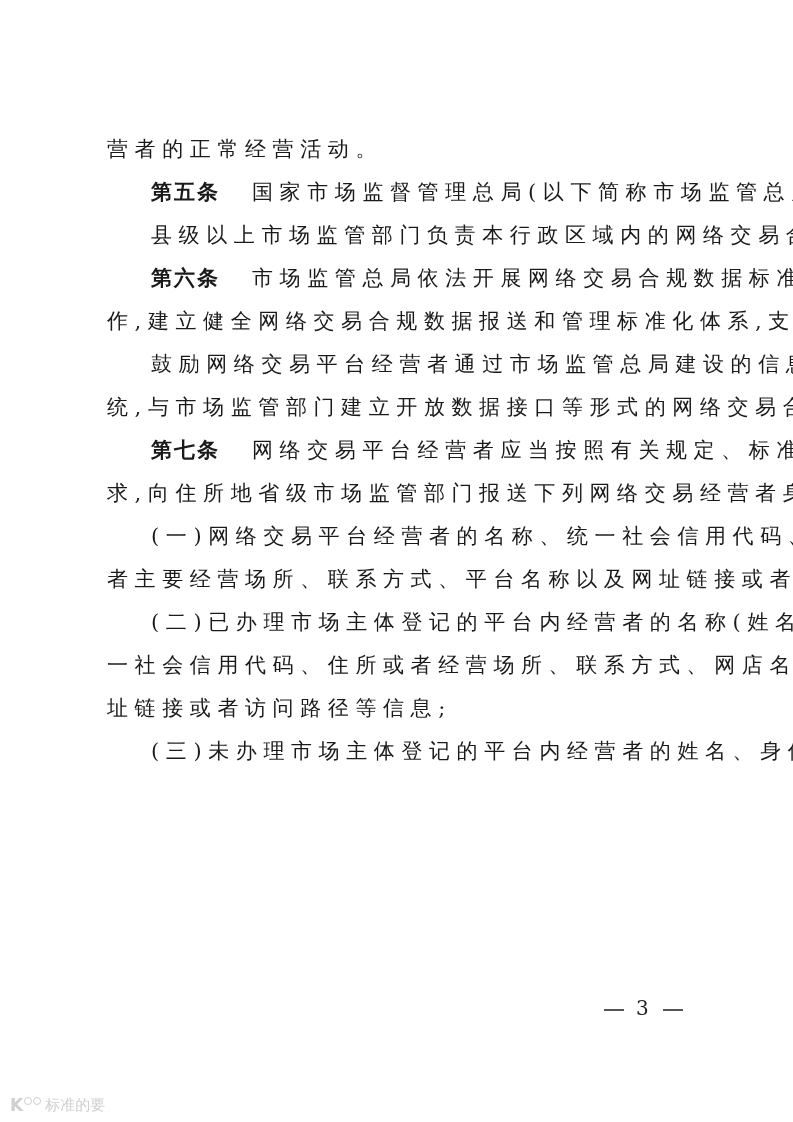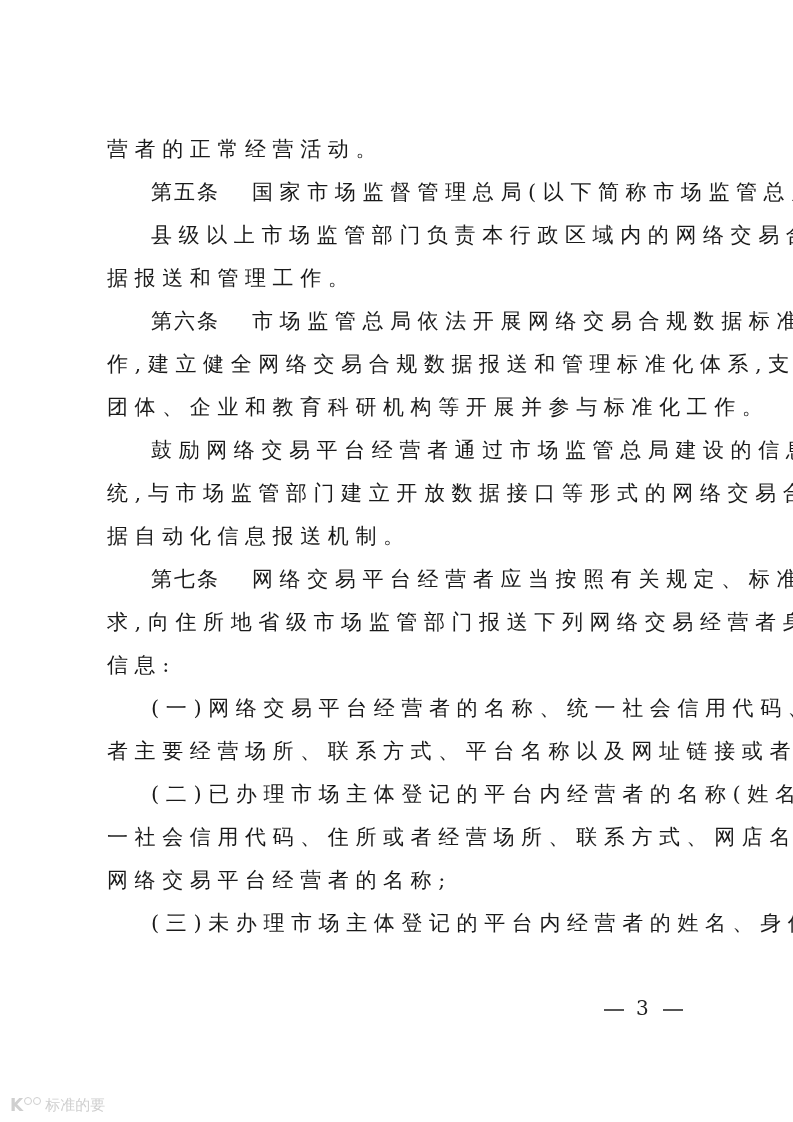--- a/index.html
+++ b/index.html
@@ -3,21 +3,21 @@
   <meta charset="utf-8">
   <style>
     html, body { margin: 0; padding: 0; background: #ffffff; }
     body { width: 793px; height: 1122px; position: relative; overflow: hidden;
            font-family: "DejaVu Serif", "Liberation Serif", serif; color: #1a1a1a; }
     .page { position: absolute; left: 4px; top: 0; width: 793px; height: 1122px; }
     .body-text { position: absolute; left: 103px; top: 128px; width: 588px; }
     .line { height: 43px; line-height: 43px; font-size: 21px; letter-spacing: 6.6px;
             white-space: nowrap; overflow: visible; }
     .indent { padding-left: 44px; }
-    .art { font-family: "DejaVu Sans", "Liberation Sans", sans-serif; font-weight: normal;
+    .art { font-family: "DejaVu Sans", "Liberation Sans", sans-serif; font-weight: bold;
            letter-spacing: 2px; margin-right: 32px; }
     .page-num { position: absolute; left: 588px; top: 996px; font-size: 20px; color: #222;
                 letter-spacing: 2px; white-space: nowrap; }
     .page-num .dash { display: inline-block; width: 20px; height: 2px; background: #555;
                       vertical-align: middle; margin: 0 12px; }
     .watermark { position: absolute; left: 6px; top: 1094px; height: 22px; display: flex;
                  align-items: center; gap: 4px; color: #cfcfcf; font-size: 15px;
                  font-family: "DejaVu Sans", sans-serif; }
     .wm-logo { display: inline-flex; align-items: center; gap: 1px; }
     .wm-logo .k { font-weight: bold; font-size: 17px; }
@@ -25,35 +25,31 @@
                   display: inline-block; margin-top: -8px; }
   </style>
 </head>
 <body>
 
 <div class="page">
   <div class="body-text" id="body-text">
       <div class="line"><span>营者的正常经营活动。</span></div>
       <div class="line indent"><span class="art">第五条</span><span>国家市场监督管理总局(以下简称市场监管总局)指</span></div>
       <div class="line indent"><span>县级以上市场监管部门负责本行政区域内的网络交易合规数</span></div>
-      <div class="line"><span>据报送和管理工作。</span></div>
       <div class="line indent"><span class="art">第六条</span><span>市场监管总局依法开展网络交易合规数据标准化工</span></div>
       <div class="line"><span>作,建立健全网络交易合规数据报送和管理标准化体系,支持社会</span></div>
-      <div class="line"><span>团体、企业和教育科研机构等开展并参与标准化工作。</span></div>
       <div class="line indent"><span>鼓励网络交易平台经营者通过市场监管总局建设的信息化系</span></div>
       <div class="line"><span>统,与市场监管部门建立开放数据接口等形式的网络交易合规数</span></div>
-      <div class="line"><span>据自动化信息报送机制。</span></div>
       <div class="line indent"><span class="art">第七条</span><span>网络交易平台经营者应当按照有关规定、标准的要</span></div>
       <div class="line"><span>求,向住所地省级市场监管部门报送下列网络交易经营者身份</span></div>
-      <div class="line"><span>信息:</span></div>
       <div class="line indent"><span>(一)网络交易平台经营者的名称、统一社会信用代码、住所或</span></div>
       <div class="line"><span>者主要经营场所、联系方式、平台名称以及网址链接或者访问路径</span></div>
       <div class="line indent"><span>(二)已办理市场主体登记的平台内经营者的名称(姓名)、统</span></div>
       <div class="line"><span>一社会信用代码、住所或者经营场所、联系方式、网店名称以及网</span></div>
-      <div class="line"><span>网络交易平台经营者的名称;</span></div>
+      <div class="line"><span>址链接或者访问路径等信息;</span></div>
       <div class="line indent"><span>(三)未办理市场主体登记的平台内经营者的姓名、身份证件</span></div>
     </div>
 
   <div class="page-num">
     <span class="dash"></span><span>3</span><span class="dash"></span>
   </div>
 
   <div class="watermark">
     <span class="wm-logo">
       <span class="k">K</span>

